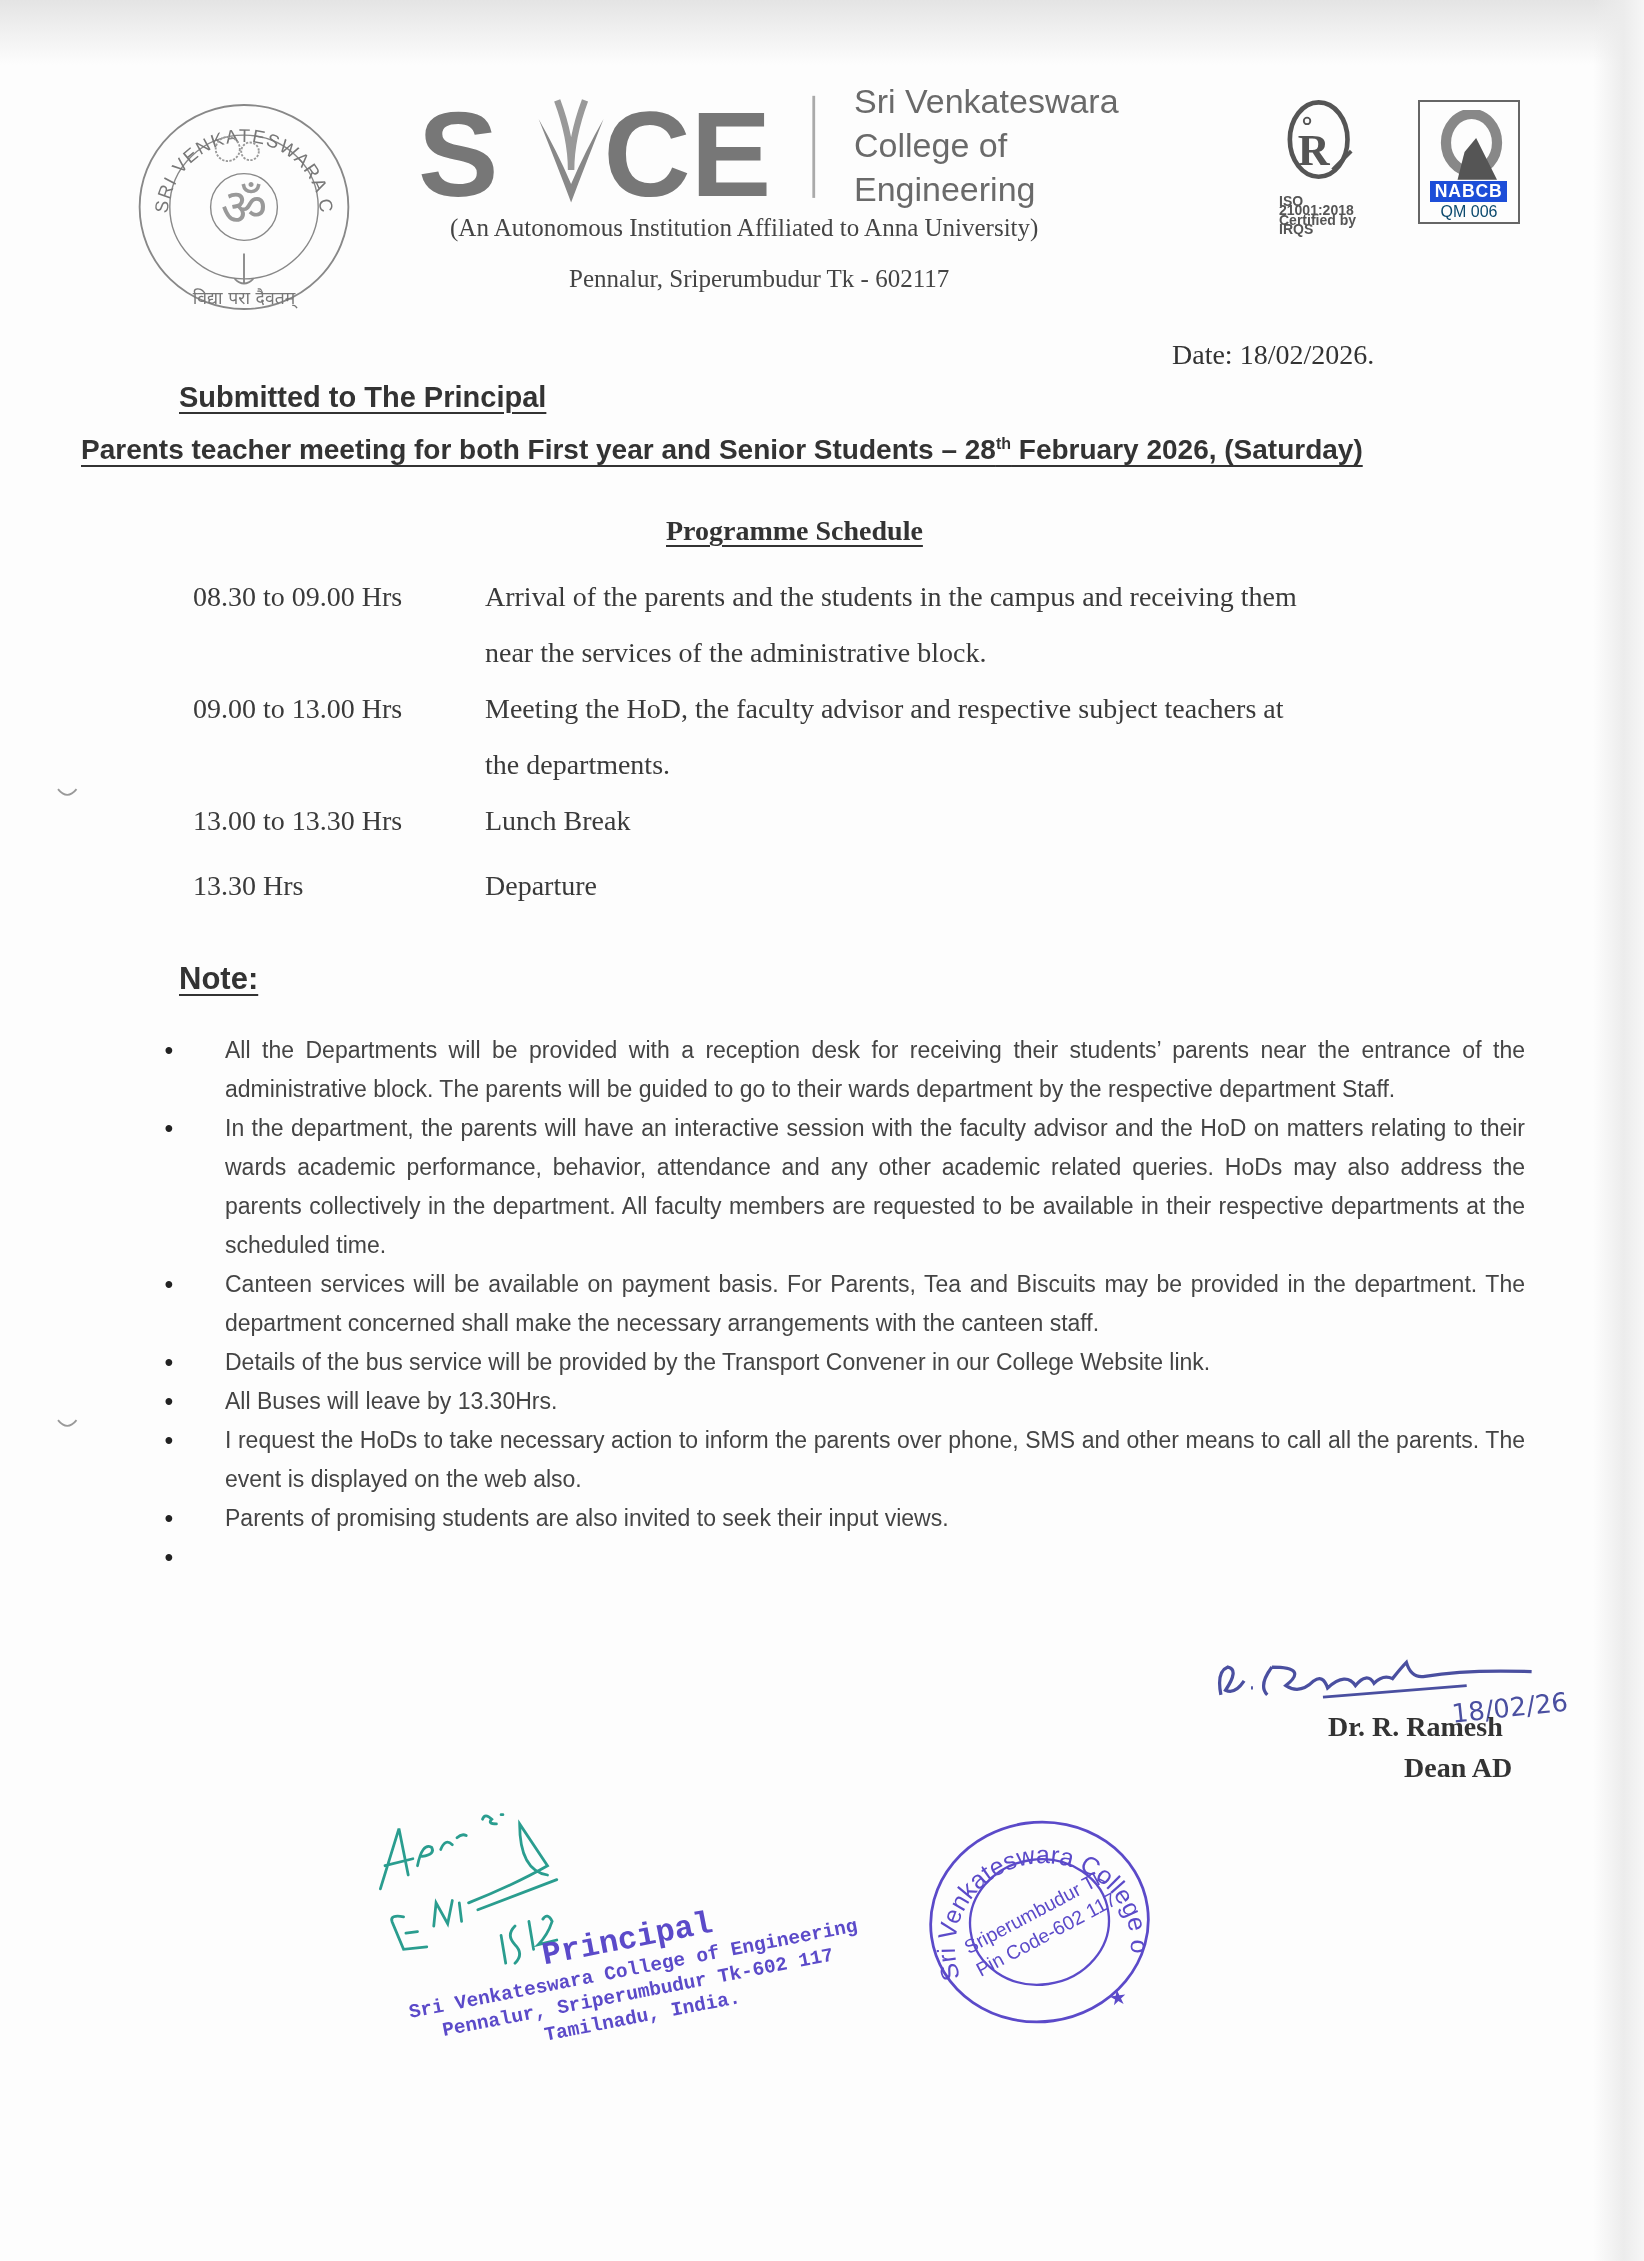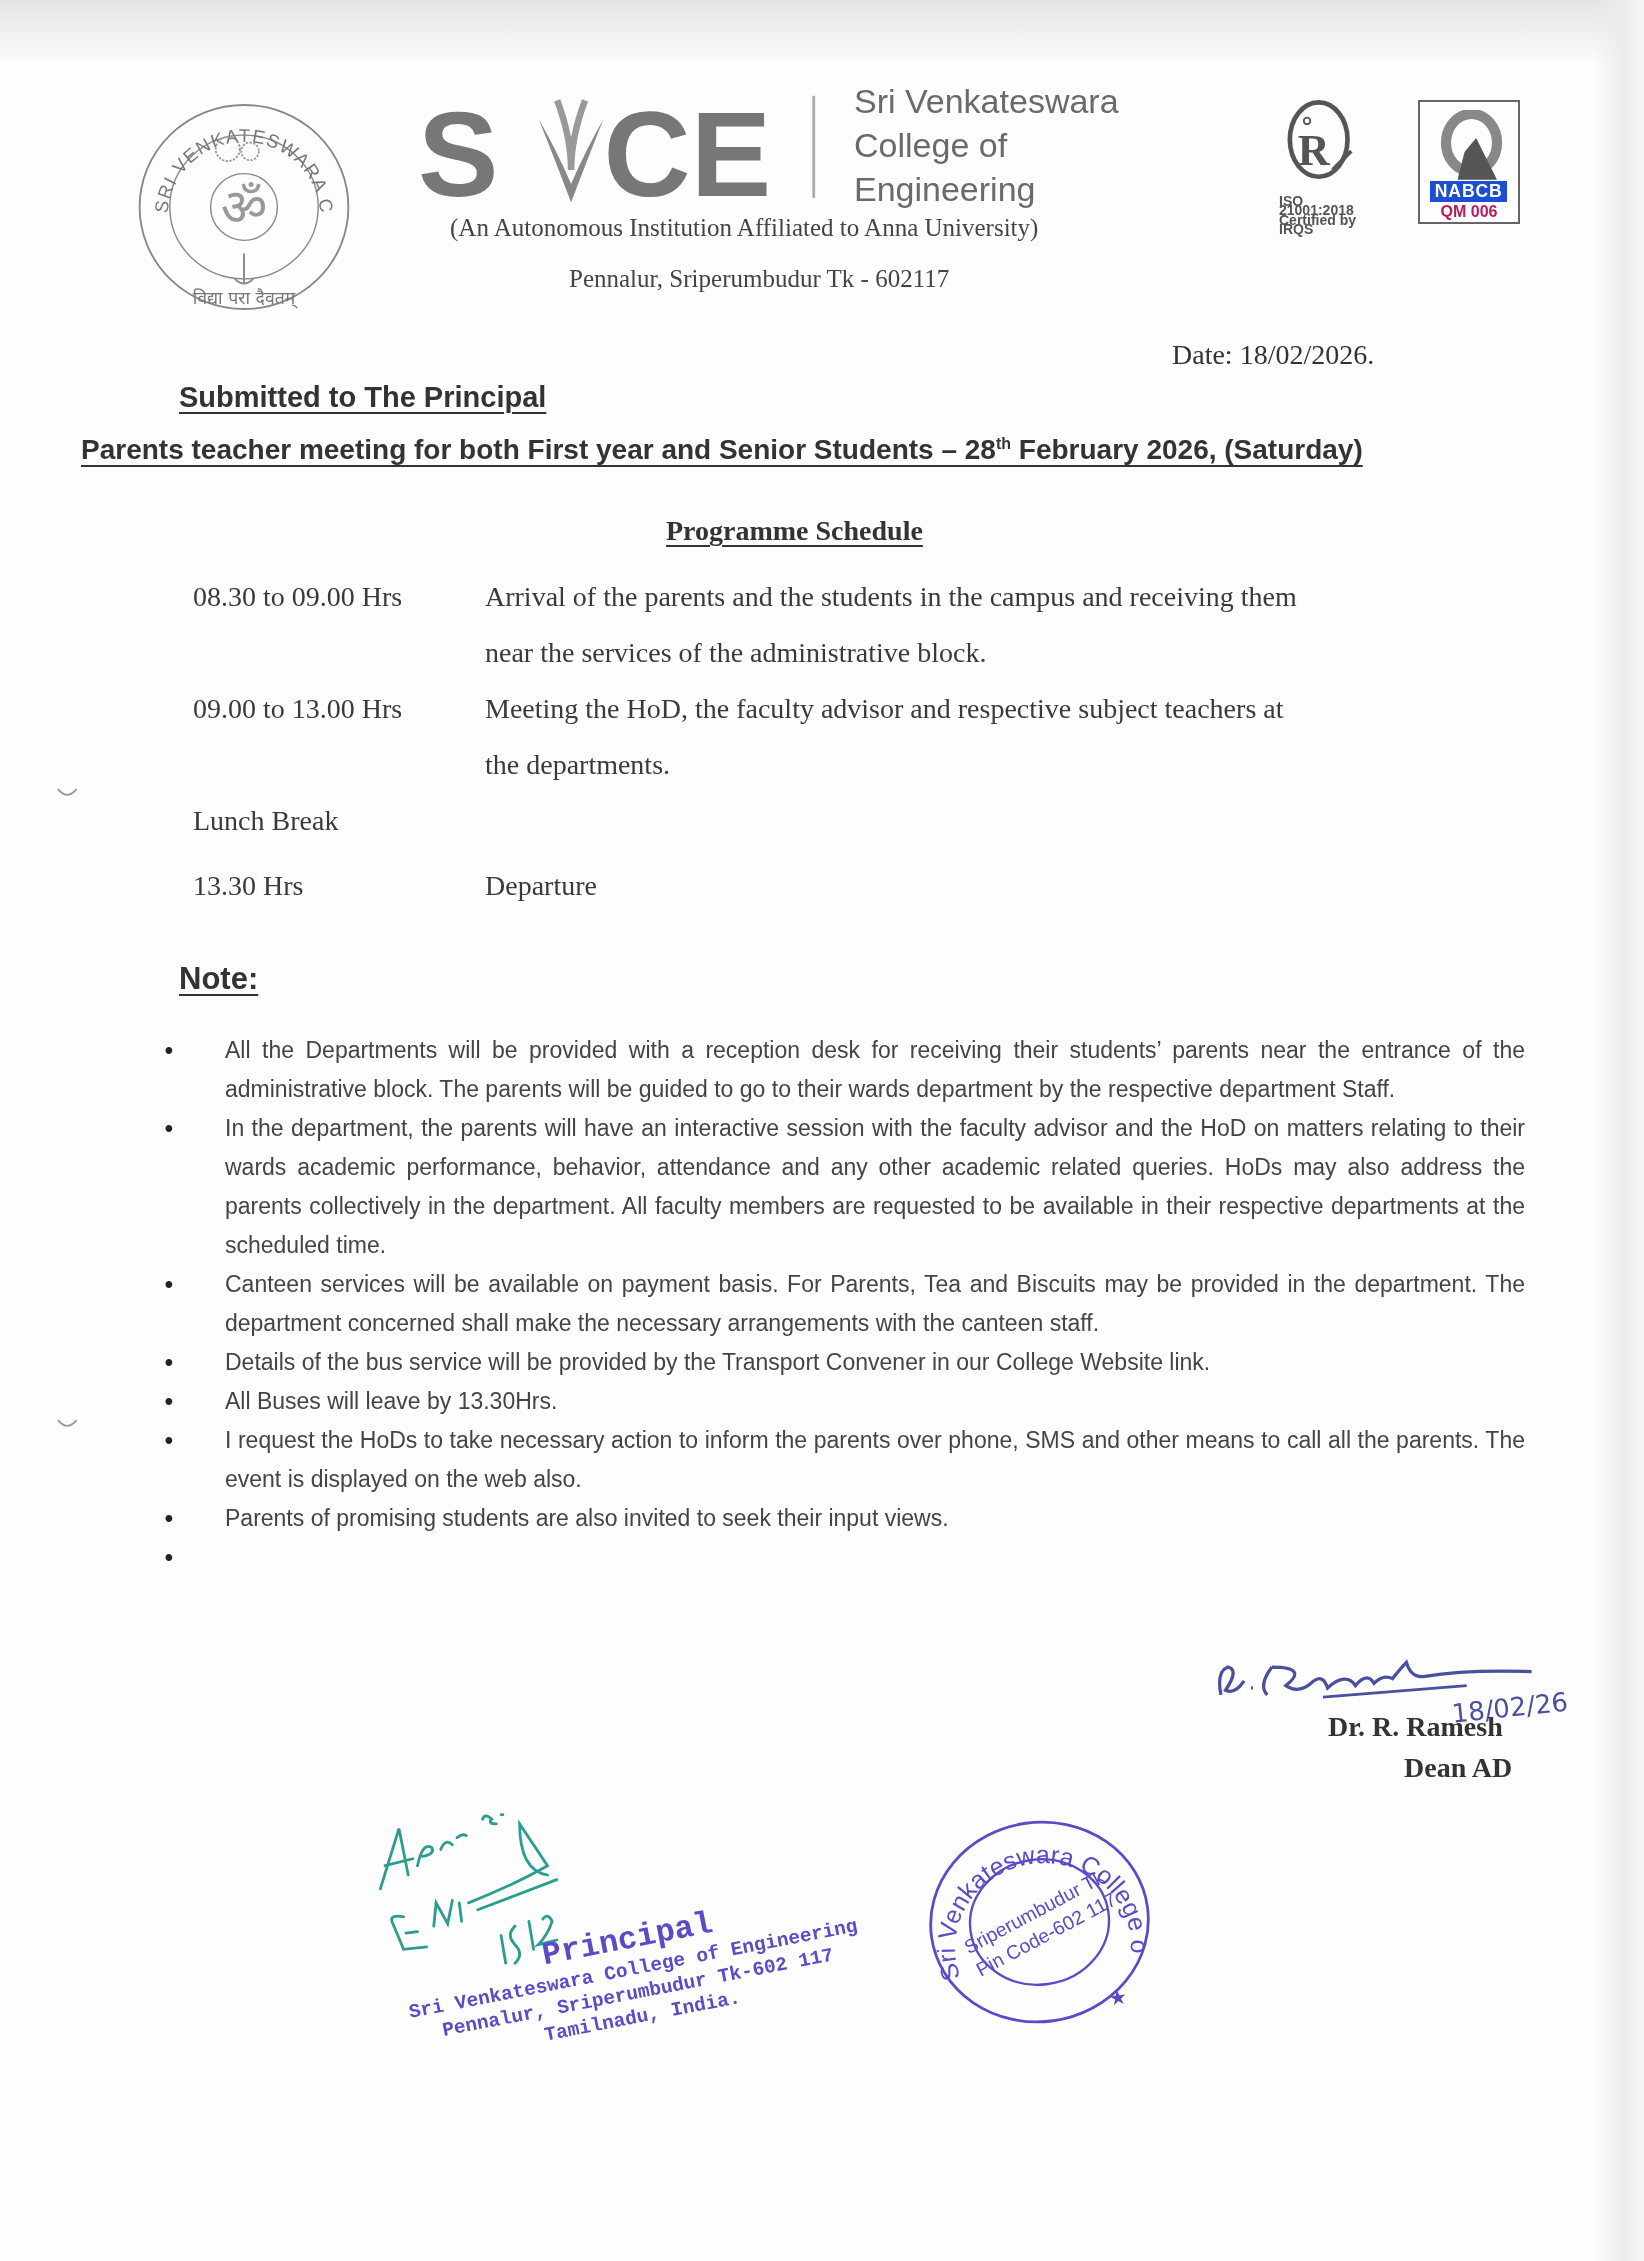--- a/index.html
+++ b/index.html
@@ -23,21 +23,21 @@
   .address { left:569px; top:265px; font-size:25px; color:#444; white-space:nowrap; }
   #iso-logo { left:1286px; top:100px; width:70px; height:93px; }
   .iso-text { left:1279px; top:197px; width:84px; text-align:left;
     font-family:"Liberation Sans", sans-serif; font-weight:bold; font-size:14px;
     line-height:9.3px; color:#555; }
   #nabcb-box { left:1418px; top:100px; width:102px; height:124px; border:2.3px solid #666; box-sizing:border-box; }
   .nabcb-band { position:absolute; left:10.2px; top:79px; width:77px; height:21.4px; background:#1d4ed8;
     color:#fff; font-family:"Liberation Sans", sans-serif; font-weight:bold; font-size:17.6px;
     text-align:center; line-height:21.4px; letter-spacing:0.9px; }
   .nabcb-code { position:absolute; left:0; top:101px; width:100%; text-align:center;
-    font-family:"Liberation Sans", sans-serif; font-weight:bold; font-size:16px; color:#be185d; }
+    font-family:"Liberation Sans", sans-serif; font-weight:normal; font-size:16px; color:#0c4a6e; }
 
   
   .date { left:1172px; top:339px; font-size:28px; color:#333; }
   .submitted { left:179px; top:381px; font-family:"Liberation Sans", sans-serif; font-weight:bold;
     font-size:29px; color:#333; text-decoration:underline; text-underline-offset:4.6px; text-decoration-thickness:2.3px; }
   .meeting-title { left:81px; top:434px; font-family:"Liberation Sans", sans-serif; font-weight:bold;
     font-size:28px; color:#333; white-space:nowrap; text-decoration:underline; text-underline-offset:5.6px; text-decoration-thickness:2.3px; }
   .meeting-title sup { font-size:16px; }
   .prog-title { left:666px; top:515px; font-weight:bold; font-size:28px; color:#333;
     text-decoration:underline; text-underline-offset:4.6px; text-decoration-thickness:2.3px; }
@@ -143,20 +143,21 @@
     </div>
   </div>
   <div class="sched-row">
     <div class="sched-time">09.00 to 13.00 Hrs</div>
     <div class="sched-desc">
       <div>Meeting the HoD, the faculty advisor and respective subject teachers at</div>
       <div>the departments.</div>
     </div>
   </div>
   <div class="sched-row">
+    <div class="sched-time">13.00 to 13.30 Hrs</div>
     <div class="sched-desc">Lunch Break</div>
   </div>
   <div class="sched-row spaced">
     <div class="sched-time">13.30 Hrs</div>
     <div class="sched-desc">Departure</div>
   </div>
 </div>
 
 <div class="abs note-head">Note:</div>
 <ul class="abs notes">

